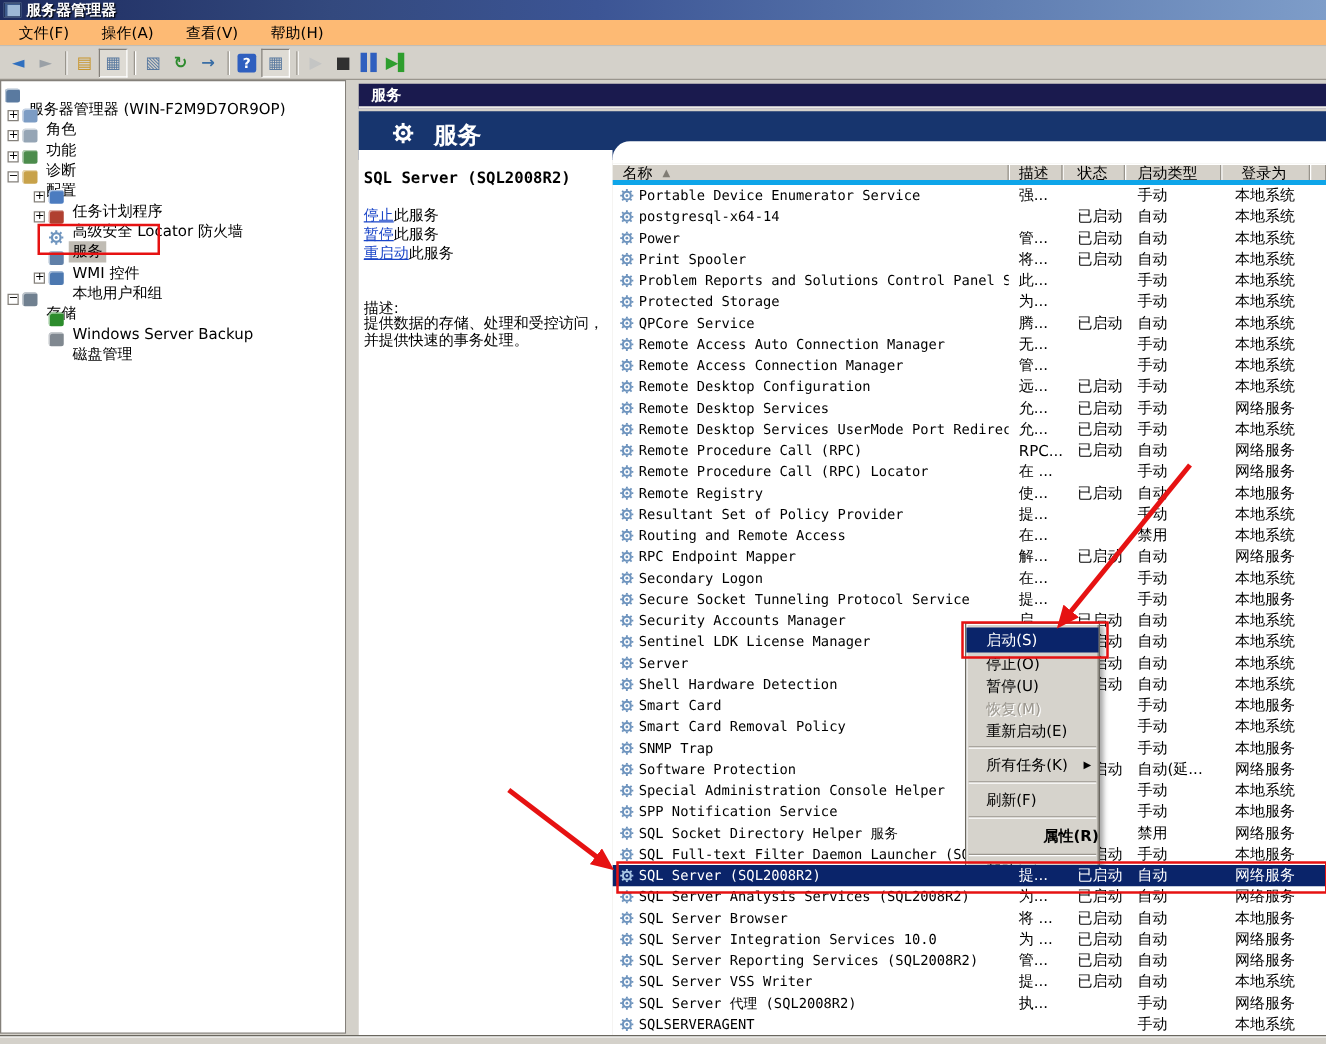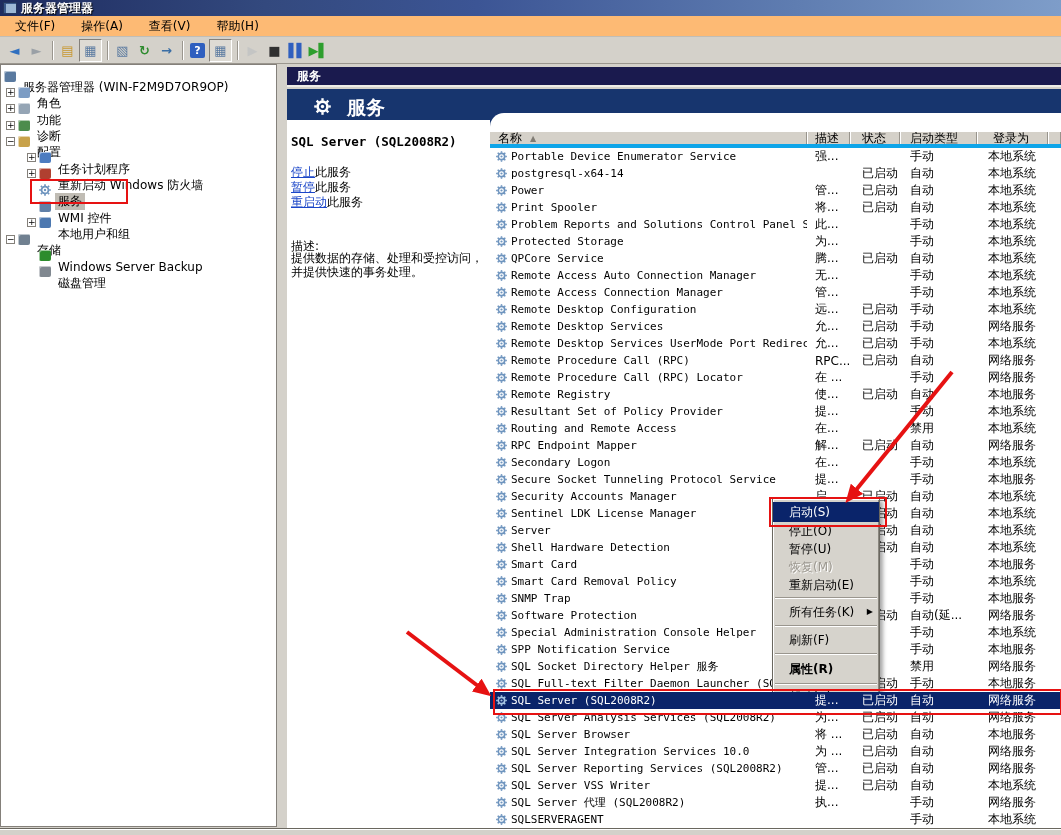--- a/index.html
+++ b/index.html
@@ -68,21 +68,21 @@
   .svc-row .c-startup{padding-left:10px;overflow:hidden;white-space:nowrap;}
   .svc-row .c-logon{padding-left:11px;overflow:hidden;white-space:nowrap;}
   .svc-row.highlight{background:#0A246A;color:#fff;position:relative;z-index:6;}
   .svc-row.highlight .gear{color:#A8C6E4;}
   
   #context-menu{position:absolute;left:772px;top:498px;width:108px;height:199px;background:#D6D3CC;
     border:1px solid #6A675F;box-shadow:inset 1px 1px 0 #FFF,inset -1px -1px 0 #8A877F,3px 3px 4px rgba(0,0,0,.35);
     box-sizing:border-box;padding-top:3px;overflow:hidden;z-index:5;}
   .cm-item{height:18px;line-height:18px;padding-left:16px;white-space:nowrap;position:relative;}
   .cm-item.h20{height:20px;line-height:20px;}
-  .cm-item.h22{height:22px;line-height:22px;}
+  .cm-item.h22{height:22px;line-height:22px;text-align:right;}
   .cm-item.highlighted{background:#0A246A;color:#fff;height:20px;line-height:20px;}
   .cm-item.disabled{color:#9C9890;text-shadow:1px 1px 0 #FFF;}
   .cm-item.bold{font-weight:bold;}
   .cm-sub{position:absolute;right:6px;top:0;font-size:8px;}
   .cm-sep{height:0;border-top:1px solid #9A968E;border-bottom:1px solid #FFF;margin:3px 2px;}
   
   #bottom-strip{position:absolute;left:0;top:828px;width:1061px;height:7px;background:#D4D1CA;
     border-top:1px solid #6A675F;box-shadow:inset 0 1px 0 #FFF;}
   
   .red-box{position:absolute;border:2px solid #E61212;z-index:20;pointer-events:none;}
@@ -194,21 +194,21 @@
         <span class="tree-label">配置</span>
       </div>
       <div class="tree-item" style="padding-left: 26px;">
         <span class="expand-box">+</span>
         <span class="tree-icon" style="background: rgb(76, 124, 192);"></span>
         <span class="tree-label">任务计划程序</span>
       </div>
       <div class="tree-item" style="padding-left: 26px;">
         <span class="expand-box">+</span>
         <span class="tree-icon" style="background: rgb(176, 64, 48);"></span>
-        <span class="tree-label">重新启动 Windows 防火墙</span>
+        <span class="tree-label">高级安全 Locator 防火墙</span>
       </div>
       <div class="tree-item" style="padding-left: 26px;">
         <span class="expand-spacer"></span>
         <span style="width: 12px; height: 12px; margin-right: 4px; flex: 0 0 auto;">
           <svg class="gear" viewBox="0 0 16 16" style="color:#6E94BE">
             <use href="#gear-sym"></use>
           </svg>
         </span>
         <span class="tree-label selected">服务</span>
       </div>

